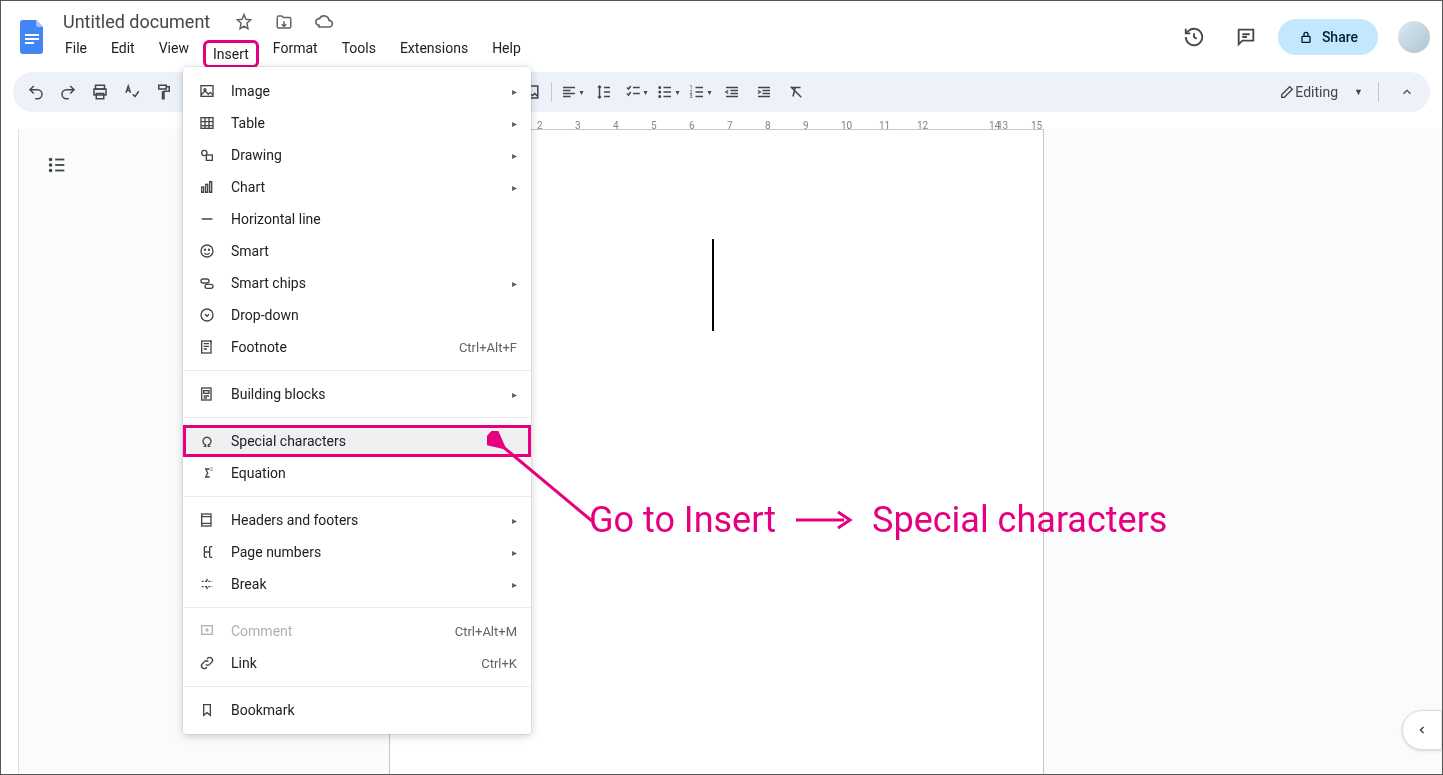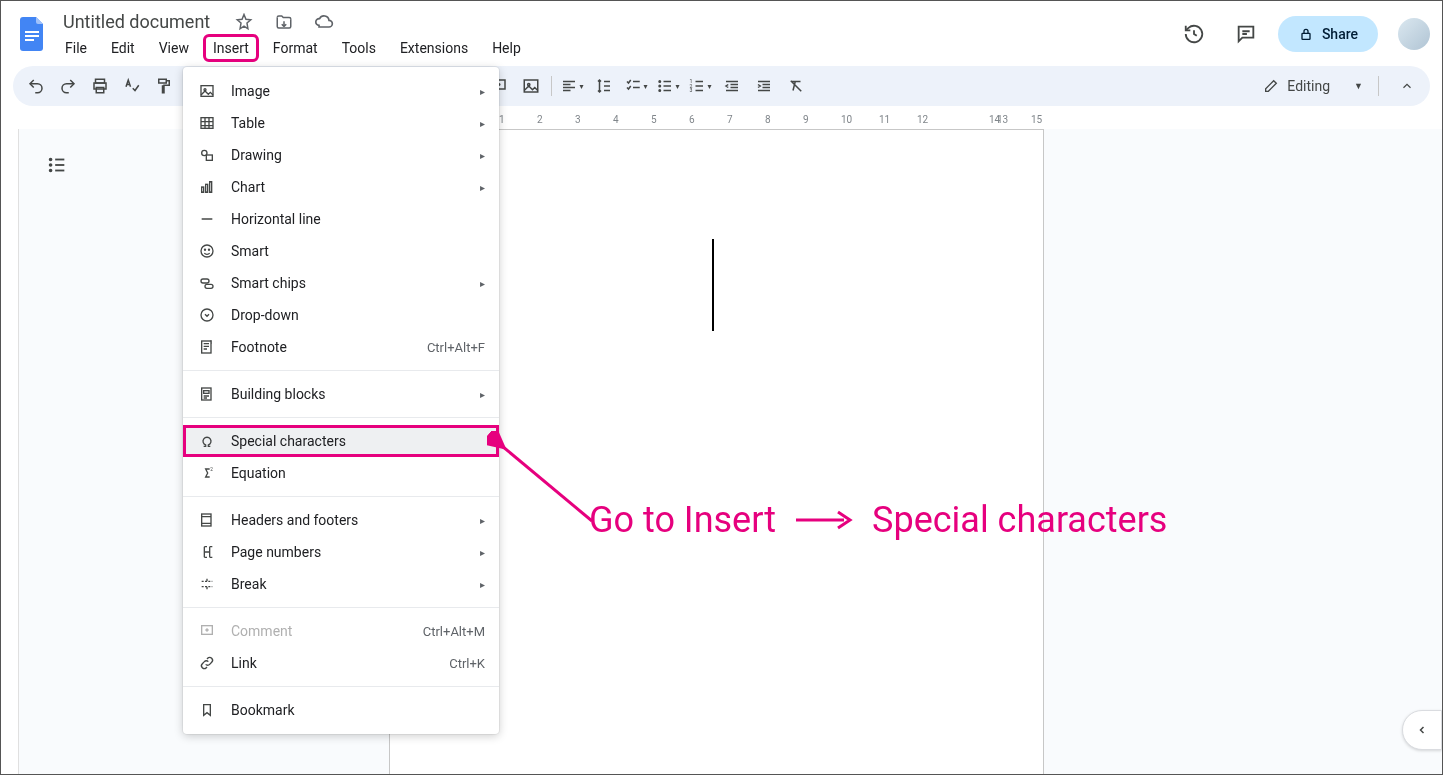--- a/index.html
+++ b/index.html
@@ -8,52 +8,52 @@
 
 .header { display: flex; align-items: center; padding: 6px 12px 0 12px; }
 .docs-logo { width: 40px; height: 40px; display: flex; align-items: center; justify-content: center; margin-right: 4px; }
 .docs-logo svg { width: 26px; height: 34px; }
 .title-area { flex: 1; }
 .title-row { display: flex; align-items: center; gap: 16px; padding: 2px 0; }
 .doc-title { font-size: 18px; color: #444746; padding: 2px 6px; }
 .title-icon { color: #5f6368; display: flex; align-items: center; justify-content: center; width: 24px; height: 24px; }
 .menubar { display: flex; gap: 8px; }
 .menu-item { font-size: 14px; color: #202124; padding: 4px 8px; border-radius: 4px; cursor: pointer; }
-.menu-item.highlighted { outline: 3px solid #e6007e; outline-offset: -1px; }
+.menu-item.highlighted { outline: 3px solid #e6007e; outline-offset: -1px; margin-top: 6px; }
 .header-right { display: flex; align-items: center; gap: 12px; margin-left: auto; }
 .hdr-icon { width: 40px; height: 40px; display: flex; align-items: center; justify-content: center; color: #444746; border-radius: 50%; }
 .share-btn { background: #c2e7ff; border: none; border-radius: 40px; padding: 10px 20px; display: flex; align-items: center; gap: 8px; font-size: 14px; font-weight: 500; color: #001d35; cursor: pointer; }
 .avatar { width: 32px; height: 32px; border-radius: 50%; background: linear-gradient(135deg,#dbe8f0,#b0c4d4); margin-left: 8px; }
 
 
 .toolbar-wrap { padding: 6px 12px; }
 .toolbar { background: #edf2fa; border-radius: 24px; padding: 4px 8px; display: flex; align-items: center; gap: 2px; height: 40px; }
 .tb-btn { width: 30px; height: 28px; display: flex; align-items: center; justify-content: center; color: #444746; border-radius: 4px; cursor: pointer; }
 .tb-sep { width: 1px; height: 20px; background: #c7c7c7; margin: 0 3px; }
 .font-size-box { display: flex; align-items: center; border: 1px solid #747775; border-radius: 4px; background: #fff; height: 24px; margin: 0 2px; }
 .font-size-input { width: 28px; text-align: center; font-size: 14px; color: #1f1f1f; }
 .font-size-pm { width: 22px; text-align: center; color: #444746; cursor: pointer; }
-.editing-pill { margin-left: auto; display: flex; align-items: center; gap: 8px; padding: 4px 10px; border-radius: 4px; color: #444746; font-size: 14px; }
+.editing-pill { margin-left: auto; display: flex; align-items: center; padding: 4px 10px; border-radius: 4px; color: #444746; font-size: 14px; }
 .collapse-btn { margin-left: 8px; width: 30px; height: 28px; display: flex; align-items: center; justify-content: center; color: #444746; }
 
 
 .ruler { position: relative; height: 18px; border-bottom: 1px solid #e0e0e0; background: #fff; font-size: 10px; color: #80868b; }
 .ruler-tick { position: absolute; top: 0; display: flex; flex-direction: column; align-items: center; }
 .ruler-tick .num { margin-top: 2px; }
 
 
 .canvas { position: absolute; top: 128px; left: 0; right: 0; bottom: 0; background: #f9fbfd; }
 .vruler { position: absolute; left: 0; top: 0; bottom: 0; width: 18px; background: #fff; border-right: 1px solid #e0e0e0; }
 .outline-btn { position: absolute; left: 38px; top: 18px; width: 36px; height: 36px; display: flex; align-items: center; justify-content: center; color: #444746; border-radius: 50%; }
 .page { position: absolute; left: 388px; top: 0; width: 655px; height: 860px; background: #fff; border: 1px solid #c7c7c7; }
 .cursor { position: absolute; left: 711px; top: 110px; width: 2px; height: 92px; background: #000; }
 .explore-btn { position: absolute; right: 0; bottom: 24px; width: 40px; height: 40px; background: #fff; border: 1px solid #dadce0; border-radius: 24px 0 0 24px; box-shadow: 0 1px 3px rgba(0,0,0,0.15); display: flex; align-items: center; justify-content: center; color: #444746; }
 
 
-.dropdown { position: absolute; left: 182px; top: 66px; width: 316px; background: #fff; border-radius: 4px; box-shadow: 0 2px 10px rgba(0,0,0,0.2), 0 0 0 1px rgba(0,0,0,0.05); padding: 8px 0; z-index: 100; max-height: 688px; overflow: hidden; }
+.dropdown { position: absolute; left: 182px; top: 66px; width: 348px; background: #fff; border-radius: 4px; box-shadow: 0 2px 10px rgba(0,0,0,0.2), 0 0 0 1px rgba(0,0,0,0.05); padding: 8px 0; z-index: 100; max-height: 688px; overflow: hidden; }
 .dd-item { display: flex; align-items: center; height: 32px; padding: 0 14px; font-size: 14px; color: #202124; cursor: pointer; }
 .dd-item.disabled { color: #b0b0b0; }
 .dd-item.hover { background: #eef0f2; }
 .dd-item.highlighted { outline: 3px solid #e6007e; outline-offset: -3px; }
 .dd-icon { width: 20px; display: flex; align-items: center; justify-content: center; margin-right: 14px; color: #444746; }
 .dd-item.disabled .dd-icon { color: #b0b0b0; }
 .dd-label { flex: 1; }
 .dd-arrow { color: #5f6368; font-size: 10px; }
 .dd-shortcut { color: #5f6368; font-size: 13px; }
 .dd-sep { height: 1px; background: #e8eaed; margin: 7px 0; }

